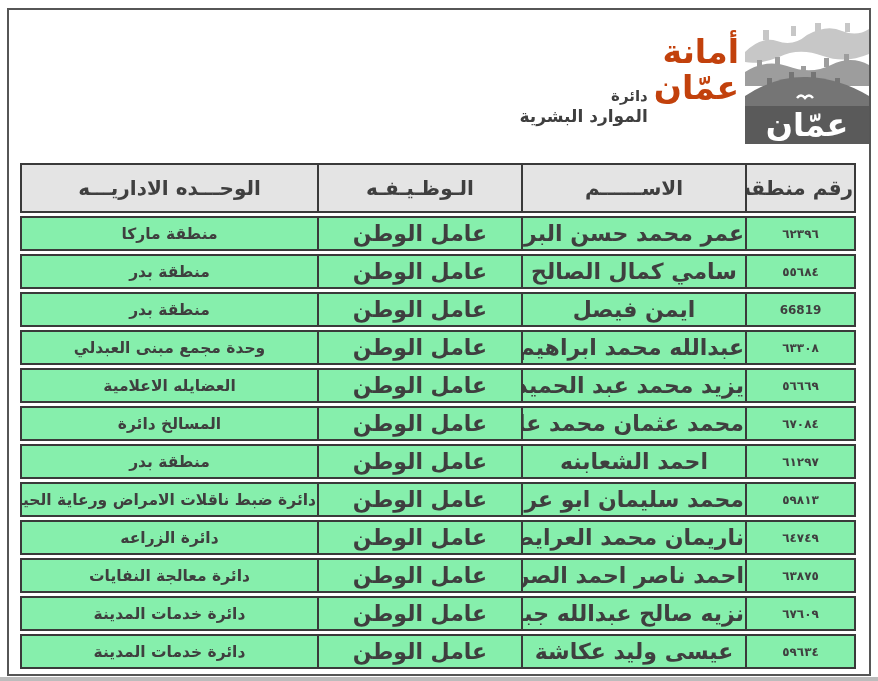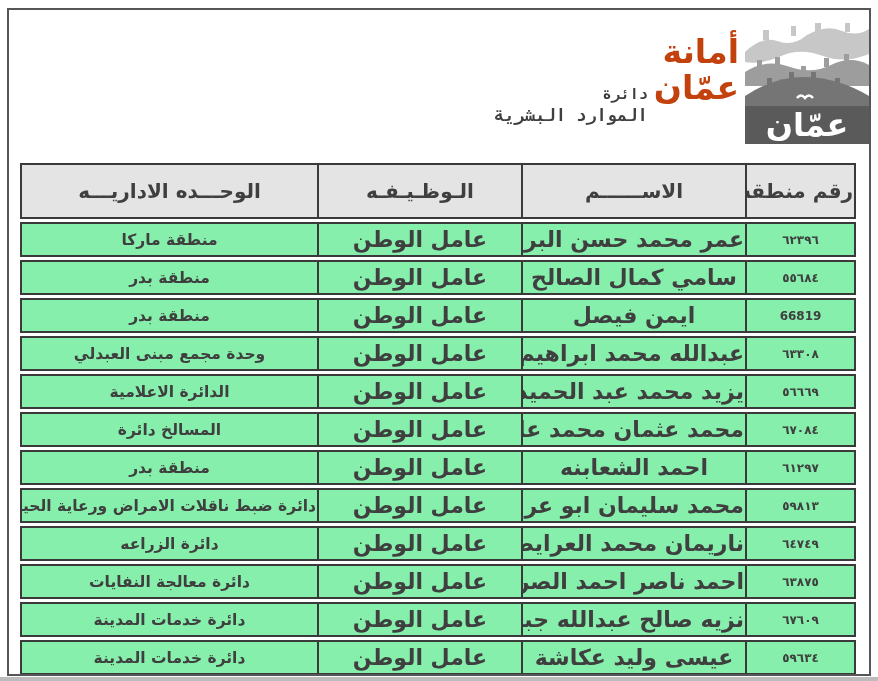--- a/index.html
+++ b/index.html
@@ -21,36 +21,36 @@
   }
   .logo-box{width:124px;height:122px;flex:0 0 auto;}
   .org-title{
     display:flex;flex-direction:column;align-items:flex-start;
     text-align:right;color:#c2410c;font-weight:bold;
     font-size:33px;line-height:36px;padding-top:12px;letter-spacing:-1px;
   }
   .dept-block{
     display:flex;flex-direction:column;justify-content:flex-end;align-items:flex-start;
     text-align:right;color:#3f3f3f;font-weight:bold;
-    padding-top:66px;padding-left:4px;gap:3px;font-family:Liberation Mono, monospace;
+    padding-top:66px;padding-left:4px;gap:3px;
   }
   .dept-line1{font-size:15px;line-height:16px;}
   .dept-line2{font-size:17px;line-height:19px;margin-left:45px;}
   
   table.roster{
     position:absolute;top:150px;right:13px;width:836px;
     border-collapse:separate;border-spacing:0 3px;
     color:#3f3f3f;font-weight:bold;table-layout:fixed;
   }
   .roster th,.roster td{
     border:2px solid #3a3a3a;text-align:center;vertical-align:middle;
     white-space:nowrap;overflow:hidden;background:#86efac;
   }
   .roster th:not(:first-child),.roster td:not(:first-child){border-right:0;}
-  .roster th{height:56px;background:#e4e4e4;font-size:20px;}
+  .roster th{height:50px;background:#e4e4e4;font-size:20px;}
   .roster td{height:35px;font-size:22px;}
   .col-file{width:111px;}
   .col-name{width:224px;}
   .col-job{width:204px;}
   .col-unit{width:297px;}
   td.cell-file{font-size:12px;margin-top:16px;}
   td.cell-unit{font-size:15.5px;}
 </style>
 </head>
 <body>
@@ -147,21 +147,21 @@
     <td class="cell-file">٦٣٣٠٨</td>
     <td class="cell-name">عبدالله محمد ابراهيم ابو كف</td>
     <td class="cell-job">عامل الوطن</td>
     <td class="cell-unit">وحدة مجمع مبنى العبدلي</td>
   </tr>
 
   <tr>
     <td class="cell-file">٥٦٦٦٩</td>
     <td class="cell-name">يزيد محمد عبد الحميد العضايله</td>
     <td class="cell-job">عامل الوطن</td>
-    <td class="cell-unit">الدائرة الاعلامية</td>
+    <td class="cell-unit">العضايله الاعلامية</td>
   </tr>
 
   <tr>
     <td class="cell-file">٦٧٠٨٤</td>
     <td class="cell-name">محمد عثمان محمد علي</td>
     <td class="cell-job">عامل الوطن</td>
     <td class="cell-unit">المسالخ دائرة</td>
   </tr>
 
   <tr>

